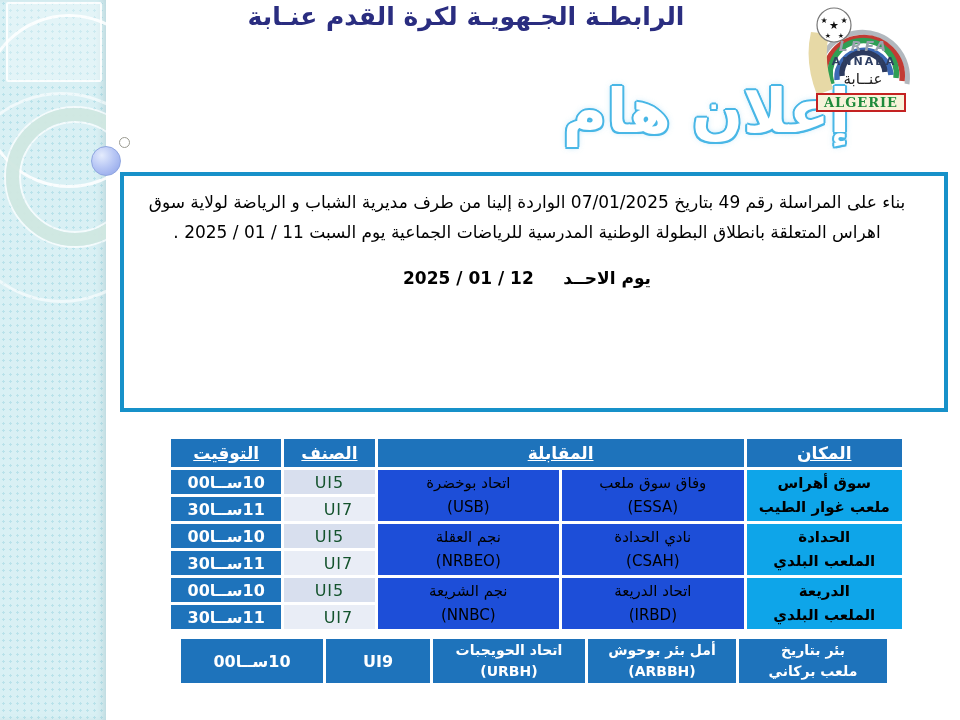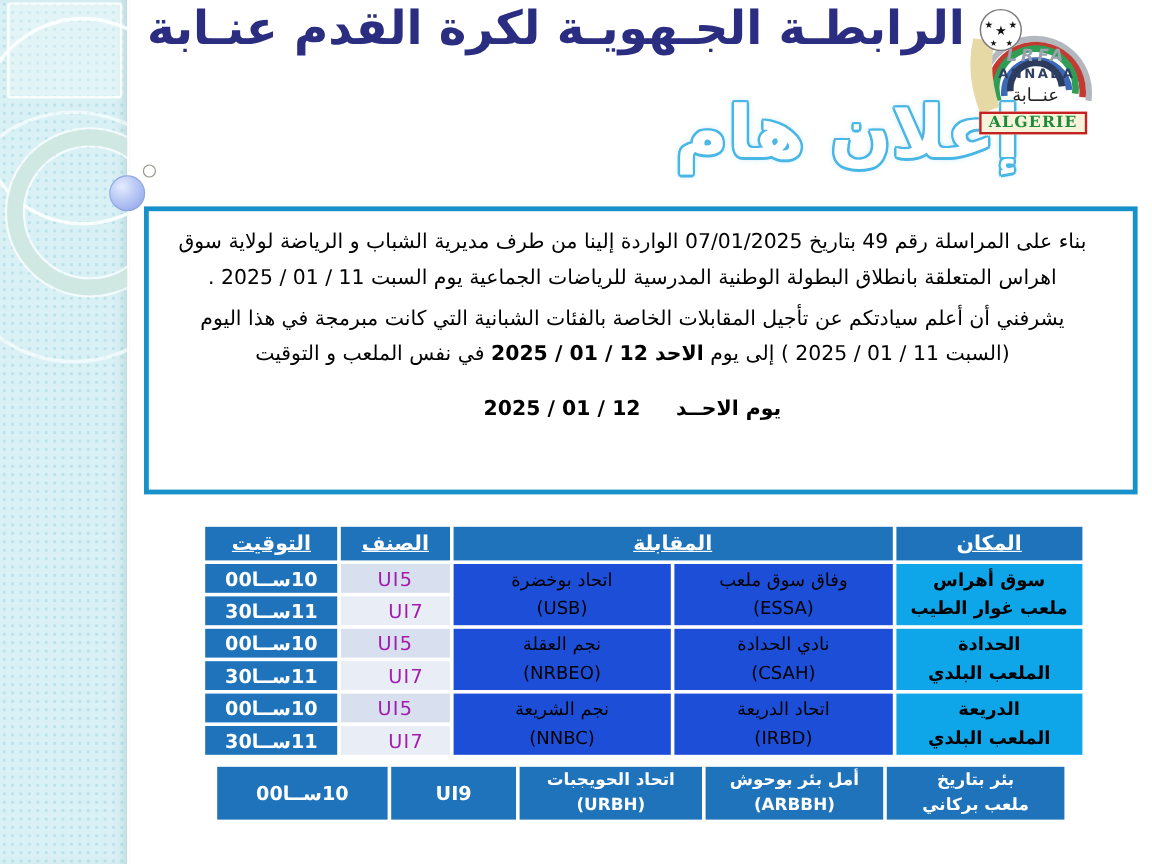--- a/index.html
+++ b/index.html
@@ -25,22 +25,22 @@
            background:rgba(255,255,255,.28);border-radius:2px;}
   .sphere{
     position:absolute;left:91px;top:146px;width:28px;height:28px;border-radius:50%;
     background:radial-gradient(circle at 35% 30%, #e4ecfd 0%, #b9c8f5 45%, #8aa0e8 100%);
     border:1px solid #8fa5e0;z-index:5;
   }
   .dotcircle{position:absolute;left:119px;top:137px;width:9px;height:9px;border-radius:50%;
              border:1.5px solid #9a9a90;z-index:5;}
   
   .slide-title{
-    position:absolute;left:104px;top:2px;width:700px;text-align:right;
-    direction:rtl;font-weight:bold;font-size:39px;color:#2a2d80;letter-spacing:1px;
+    position:absolute;left:116px;top:2px;width:700px;text-align:center;
+    direction:rtl;font-weight:bold;font-size:25px;color:#2a2d80;letter-spacing:1px;
   }
   
   .wordart{
     position:absolute;left:150px;top:76px;width:700px;direction:rtl;
     font-size:60px;font-weight:bold;color:#ffffff;letter-spacing:2px;
     text-shadow:
       -2px 0 0 #49b7e6, 2px 0 0 #49b7e6, 0 -2px 0 #49b7e6, 0 2px 0 #49b7e6,
       -1.5px -1.5px 0 #49b7e6, 1.5px -1.5px 0 #49b7e6,
       -1.5px 1.5px 0 #49b7e6, 1.5px 1.5px 0 #49b7e6,
       0 0 6px rgba(120,200,240,.7);
@@ -68,21 +68,21 @@
     position:absolute;left:168px;top:436px;width:737px;
   }
   table{border-collapse:separate;border-spacing:3px;direction:rtl;table-layout:fixed;width:100%;}
   td{text-align:center;vertical-align:middle;padding:0 2px;overflow:hidden;margin-left:44px;}
   .hdr td{
     background:#1e73bb;color:#ffffff;font-weight:bold;font-size:17px;height:28px;
     text-decoration:underline;
   }
   .place-cell{background:#0ea5e9;font-weight:bold;font-size:15px;color:#000;}
   .team-cell{background:#1d4ed8;font-size:15px;color:#000;}
-  .cat-cell{font-size:16px;color:#a21caf;height:24px;letter-spacing:1px;}
+  .cat-cell{font-size:16px;color:#14532d;height:24px;letter-spacing:1px;}
   .cat-dark{background:#d8dfee;}
   .cat-light{background:#e9edf6;padding-left:20px;}
   .time-cell{background:#1e73bb;color:#ffffff;font-weight:bold;font-size:16px;height:24px;}
   .cellline{line-height:1.55;}
   .bottomtable{position:absolute;left:178px;top:636px;width:712px;}
   .bottomtable td{background:#1e73bb;color:#ffffff;font-weight:bold;height:44px;font-size:14px;}
   .bottomtable .one-line{font-size:16px;}
   .bottomtable .cellline{line-height:1.5;}
 </style>
 </head>
@@ -117,21 +117,20 @@
     <text x="35" y="34" font-size="7" text-anchor="middle" fill="#111">★</text>
     <text x="58" y="47" font-size="14" text-anchor="middle" fill="#9aa2ad" font-style="italic" font-weight="bold" letter-spacing="3">LRFA</text>
     <text x="58" y="61" font-size="11" text-anchor="middle" fill="#2f3f63" font-weight="bold" letter-spacing="2">ANNABA</text>
     <text x="57" y="80" font-size="15" text-anchor="middle" fill="#222222">عنــابة</text>
   </svg>
   <div class="algerie-badge">ALGERIE</div>
 </div>
 
 <div class="announce">
   <p>بناء على المراسلة رقم 49 بتاريخ 07/01/2025 الواردة إلينا من طرف مديرية الشباب و الرياضة لولاية سوق اهراس المتعلقة بانطلاق البطولة الوطنية المدرسية للرياضات الجماعية يوم السبت 11 / 01 / 2025 .</p>
-  <p><span>يشرفني أن أعلم سيادتكم عن تأجيل المقابلات الخاصة بالفئات الشبانية التي كانت مبرمجة في هذا اليوم (السبت 11 / 01 / 2025 ) إلى يوم </span><span class="bold">الاحد 12 / 01 / 2025</span><span>  في نفس الملعب و التوقيت</span></p>
   <div class="sp"></div>
   <p class="bold">يوم الاحــد&nbsp;&nbsp;&nbsp;&nbsp; 12 / 01 / 2025</p>
 </div>
 
 <div class="maintable">
   <table>
     <colgroup>
         <col style="width:155px">
         <col style="width:181px">
         <col style="width:181px">

